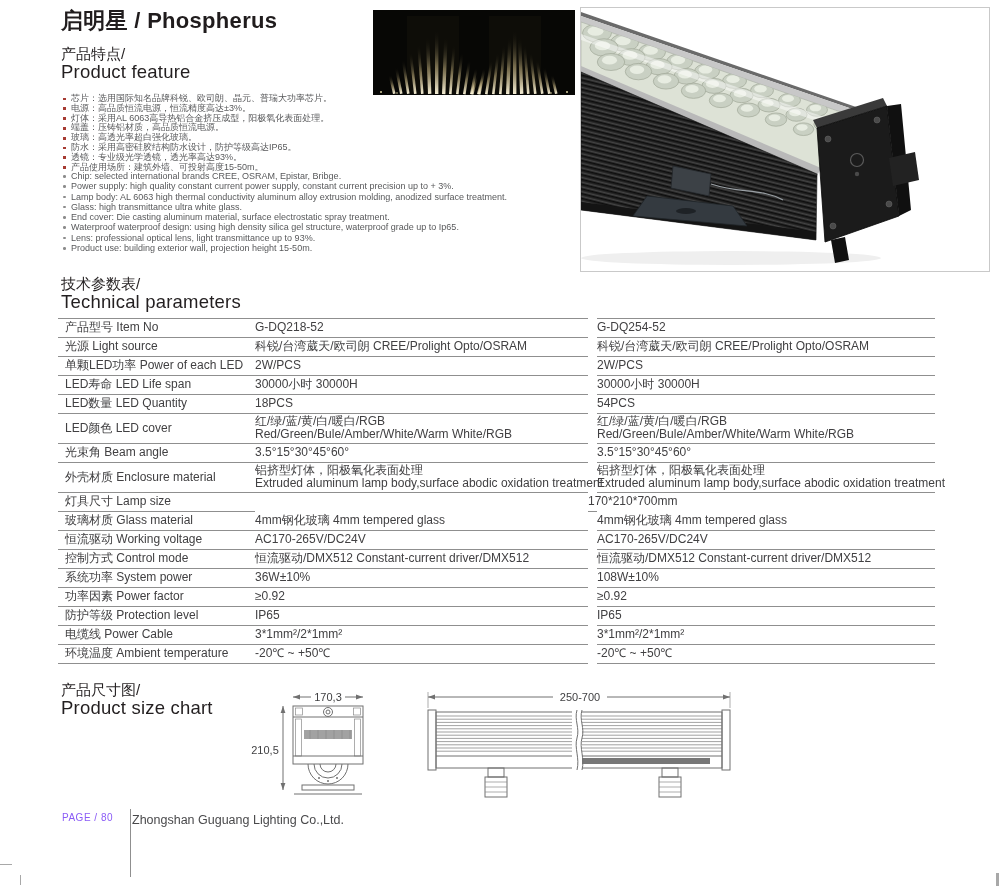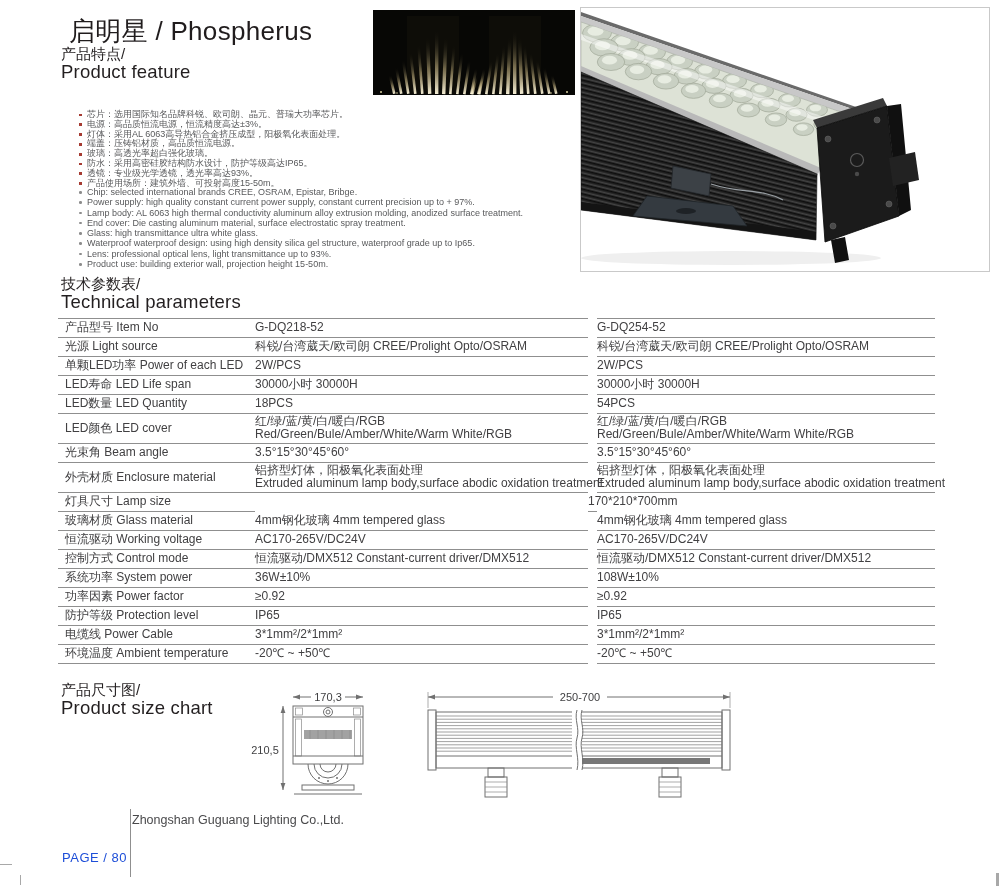--- a/index.html
+++ b/index.html
@@ -1,30 +1,30 @@
 <!DOCTYPE html>
 <html><head>
 <meta charset="utf-8">
 <style>
   *{box-sizing:border-box}
   html,body{margin:0;padding:0;background:#fff}
   body{width:1000px;height:889px;position:relative;overflow:hidden;
        font-family:"Liberation Sans",sans-serif;color:#414042}
   .abs{position:absolute}
 
-  #title{left:61px;top:6px;margin:8px;font-size:26px;font-weight:400;color:#201c1d;letter-spacing:.3px}
+  #title{left:61px;top:6px;margin:0;font-size:22px;font-weight:700;color:#201c1d;letter-spacing:.3px}
 
   .sec-head{font-weight:400;color:#231f20;line-height:1.06}
   .sec-head .zh{font-size:15px}
   .sec-head .en{font-size:18.5px;letter-spacing:.2px}
   #feature-head{left:61px;top:46px}
   #tech-head{left:61px;top:276px}
   #size-head{left:61px;top:682px}
 
-  ul.bullets{margin:16px;padding:0;list-style:none}
+  ul.bullets{margin:0;padding:0;list-style:none}
   #bullets-zh{left:62px;top:94px;width:330px}
   #bullets-zh li{font-size:9px;line-height:9.8px;color:#58595b;padding-left:9px;position:relative;white-space:nowrap}
   #bullets-zh li::before{content:"";position:absolute;left:1px;top:3.6px;width:2.8px;height:2.8px;background:#a63b32}
   #bullets-en{left:62px;top:171px;width:520px}
   #bullets-en li{font-size:9px;line-height:10.3px;color:#58595b;padding-left:9px;position:relative;white-space:nowrap}
   #bullets-en li::before{content:"";position:absolute;left:1px;top:4px;width:2.6px;height:2.6px;border-radius:50%;background:#8c8c8c}
 
   #app-photo{left:373px;top:10px;width:202px;height:85px;background:#080806;overflow:hidden}
   #product-photo{left:580px;top:7px;width:410px;height:265px;border:1px solid #c9c9c9;background:#fff;overflow:hidden}
 
@@ -37,21 +37,21 @@
   .t-label{padding-left:7px}
   .t-topline .t-cell{min-height:0;height:0;padding:0}
 
   #size-chart{left:250px;top:686px}
   svg text{font-family:"Liberation Sans",sans-serif}
   .dim-text{font-size:11px;fill:#3f3f41}
   .draw{stroke:#707070;fill:none;stroke-width:1}
   .thin{stroke:#8a8a8a;stroke-width:.7}
   .arrow{fill:#707070}
 
-  #footer-page{left:62px;top:850px;font-size:13px;color:#1d4ed8;letter-spacing:.5px}
+  #footer-page{left:62px;top:812px;font-size:10px;color:#8b5cf6;letter-spacing:.5px}
   #footer-divider{left:130px;top:809px;width:1px;height:68px;background:#8f8f8f}
   #footer-company{left:132px;top:813px;font-size:12.5px;color:#49494b}
   .scan-mark{background:#a8a8a8}
 </style>
 </head>
 <body>
 
 <div id="page">
 
   <h1 id="title" class="abs">启明星 / Phospherus</h1>
@@ -66,24 +66,24 @@
       <li>电源：高品质恒流电源，恒流精度高达±3%。</li>
       <li>灯体：采用AL 6063高导热铝合金挤压成型，阳极氧化表面处理。</li>
       <li>端盖：压铸铝材质，高品质恒流电源。</li>
       <li>玻璃：高透光率超白强化玻璃。</li>
       <li>防水：采用高密硅胶结构防水设计，防护等级高达IP65。</li>
       <li>透镜：专业级光学透镜，透光率高达93%。</li>
       <li>产品使用场所：建筑外墙、可投射高度15-50m。</li>
     </ul>
   <ul id="bullets-en" class="abs bullets">
       <li>Chip: selected international brands CREE, OSRAM, Epistar, Bribge.</li>
-      <li>Power supply: high quality constant current power supply, constant current precision up to + 97%.</li>
+      <li>Power supply: high quality constant current power supply, constant current precision up to + 3%.</li>
       <li>Lamp body: AL 6063 high thermal conductivity aluminum alloy extrusion molding, anodized surface treatment.</li>
+      <li>Glass: high transmittance ultra white glass.</li>
       <li>End cover: Die casting aluminum material, surface electrostatic spray treatment.</li>
-      <li>Glass: high transmittance ultra white glass.</li>
       <li>Waterproof waterproof design: using high density silica gel structure, waterproof grade up to Ip65.</li>
       <li>Lens: professional optical lens, light transmittance up to 93%.</li>
       <li>Product use: building exterior wall, projection height 15-50m.</li>
     </ul>
 
   <div id="app-photo" class="abs">
     <svg width="202" height="85" viewBox="0 0 202 85">
       <defs>
         <linearGradient id="beamGrad" x1="0" y1="1" x2="0" y2="0">
           <stop offset="0" stop-color="#fdf6dc" stop-opacity="0.97"></stop>

